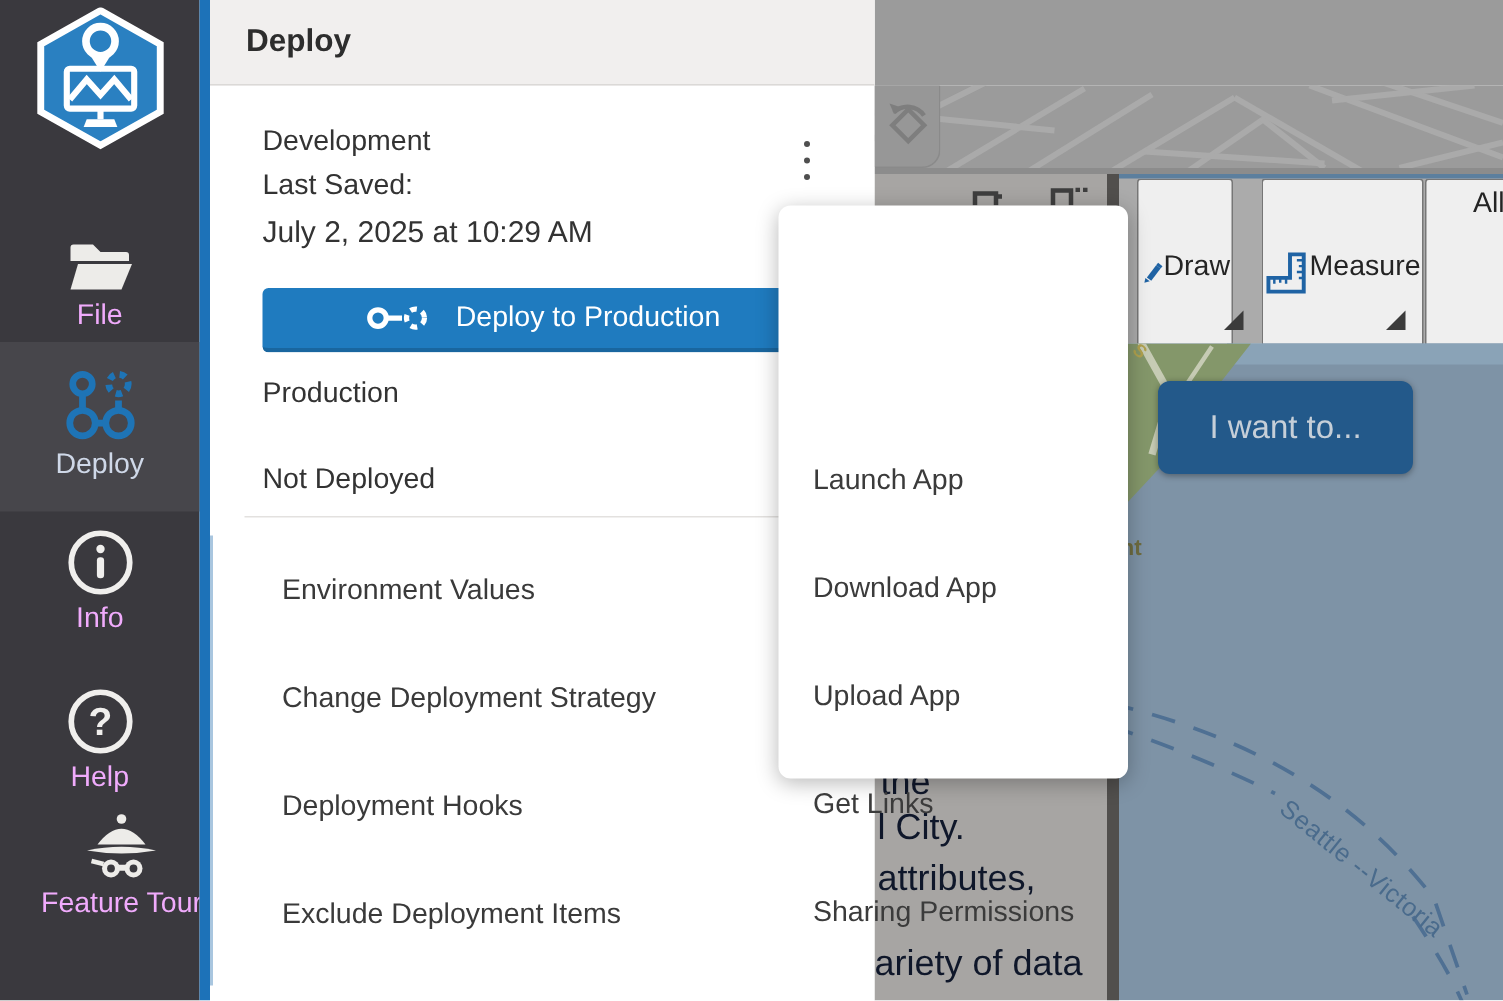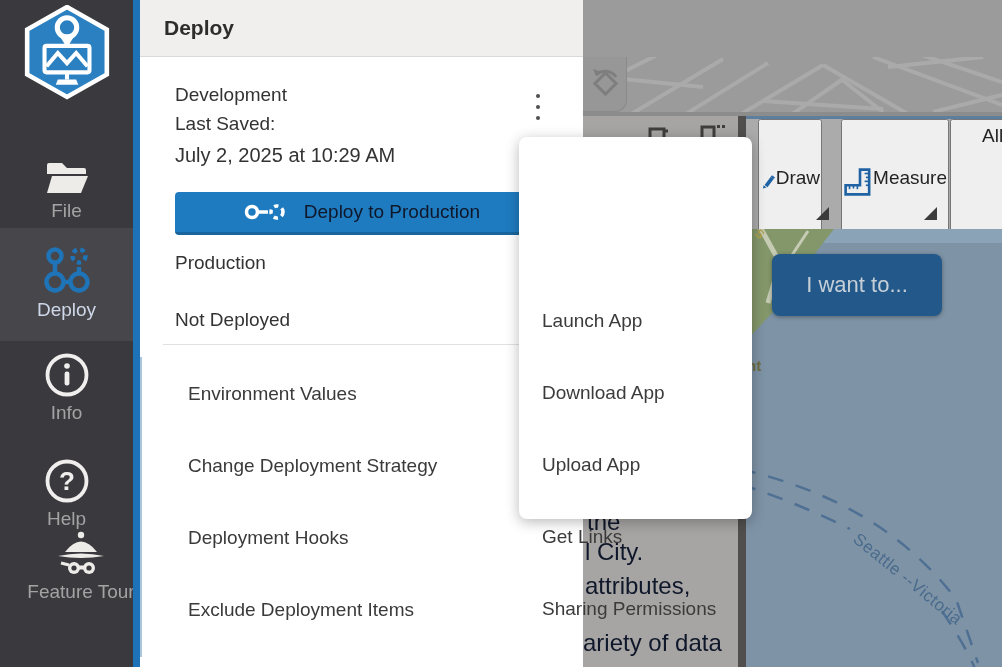--- a/index.html
+++ b/index.html
@@ -30,32 +30,32 @@
   .map-label-nt { position:absolute; left:1px; top:128px; font-size:15px; font-weight:bold; color:#6e6c40; }
   .i-want-to { position:absolute; left:26px; top:25px; width:170px; height:62px; background:#23598a; border:none; border-radius:8px; color:#c6cfd8; font-size:22px; font-family:"Liberation Sans",sans-serif; display:flex; align-items:center; justify-content:center; box-shadow:0 1px 4px rgba(0,0,0,0.35); }
 
   
   .sidebar { position:absolute; left:0; top:0; width:133px; height:667px; background:#3a393e; z-index:10; }
   .accent-stripe { position:absolute; left:133px; top:0; width:7px; height:667px; background:#1d72b8; z-index:11; }
   .scroll-hint { position:absolute; left:140px; top:357px; width:2px; height:300px; background:#a9c6df; z-index:12; }
   .logo-btn { position:absolute; left:19px; top:5px; width:96px; height:96px; background:none; border:none; cursor:pointer; }
   .side-item { position:absolute; left:0; width:133px; display:flex; flex-direction:column; align-items:center; background:none; border:none; cursor:pointer; }
   .side-item.selected { background:#47464b; }
-  .side-label { font-size:19px; color:#a3a3a3; margin-top:4px; white-space:nowrap; font-family:"Liberation Sans",sans-serif; }
+  .side-label { font-size:19px; color:#f0abfc; margin-top:4px; white-space:nowrap; font-family:"Liberation Sans",sans-serif; }
   .side-item.selected .side-label { color:#cfd8e8; }
 
   
   .panel { position:absolute; left:140px; top:0; width:443px; height:667px; background:#ffffff; z-index:10; }
   .panel-header { height:57px; background:#f1efee; border-bottom:1px solid #dbd9d7; display:flex; align-items:center; padding-left:24px; }
   .panel-title { font-size:21px; font-weight:bold; color:#2d2d2d; }
   .p-text { position:absolute; left:35px; font-size:19px; color:#333333; white-space:nowrap; }
   .kebab { position:absolute; left:385px; top:88px; width:26px; height:38px; background:none; border:none; cursor:pointer; display:flex; flex-direction:column; align-items:center; justify-content:center; }
   .kebab span { width:4px; height:4px; border-radius:50%; background:#4f4f4f; margin:3.5px 0; }
   .deploy-btn { position:absolute; left:35px; top:192px; width:374px; height:43px; background:#1f7bbf; border:none; border-bottom:3px solid #19669f; border-radius:4px; display:flex; align-items:center; justify-content:center; gap:18px; cursor:pointer; }
-  .deploy-btn-label { color:#0f172a; font-size:19px; font-family:"Liberation Sans",sans-serif; }
+  .deploy-btn-label { color:#ffffff; font-size:19px; font-family:"Liberation Sans",sans-serif; }
   .panel-sep { position:absolute; left:23px; top:344px; width:398px; height:1px; background:#e3e1df; }
   .panel-action { position:absolute; left:48px; background:none; border:none; font-size:19px; color:#3a3a3a; cursor:pointer; font-family:"Liberation Sans",sans-serif; white-space:nowrap; }
 
   
   .dropdown { position:absolute; left:507px; top:137px; width:233px; height:382px; background:#ffffff; border-radius:8px; box-shadow:0 3px 14px rgba(0,0,0,0.28); z-index:50;margin-left:12px; }
   .menu-item { position:absolute; left:23px; background:none; border:none; font-size:19px; color:#3b3b3b; cursor:pointer; font-family:"Liberation Sans",sans-serif; white-space:nowrap; }
 </style>
 </head>
 <body>
 
@@ -216,21 +216,21 @@
     </button>
 
     <button class="side-item" style="top:458px; height:78px;">
       <svg width="46" height="46" viewBox="0 0 46 46">
         <circle cx="23" cy="23" r="19.5" fill="none" stroke="#f0efed" stroke-width="3.8"></circle>
         <text x="23" y="32" font-size="26" font-weight="bold" fill="#f0efed" text-anchor="middle" font-family="Liberation Sans, sans-serif">?</text>
       </svg>
       <span class="side-label">Help</span>
     </button>
 
-    <button class="side-item" style="top:529px; height:82px;padding-left:29px;">
+    <button class="side-item" style="top:540px; height:82px;padding-left:29px;">
       <svg width="52" height="48" viewBox="0 0 52 48">
         <circle cx="26" cy="6" r="3.2" fill="#edece9"></circle>
         <path d="M10,23 Q26,2 42,23 Z" fill="#edece9"></path>
         <path d="M3,27 Q26,22 49,27 Q26,31 3,27 Z" fill="#edece9"></path>
         <path d="M6,34 L14,36" stroke="#edece9" stroke-width="3"></path>
         <circle cx="19" cy="39" r="6" fill="#edece9"></circle>
         <circle cx="34" cy="39" r="6" fill="#edece9"></circle>
         <rect x="23" y="36.5" width="7" height="4" fill="#edece9"></rect>
         <circle cx="19" cy="39" r="2.6" fill="#3a393e"></circle>
         <circle cx="34" cy="39" r="2.6" fill="#3a393e"></circle>

